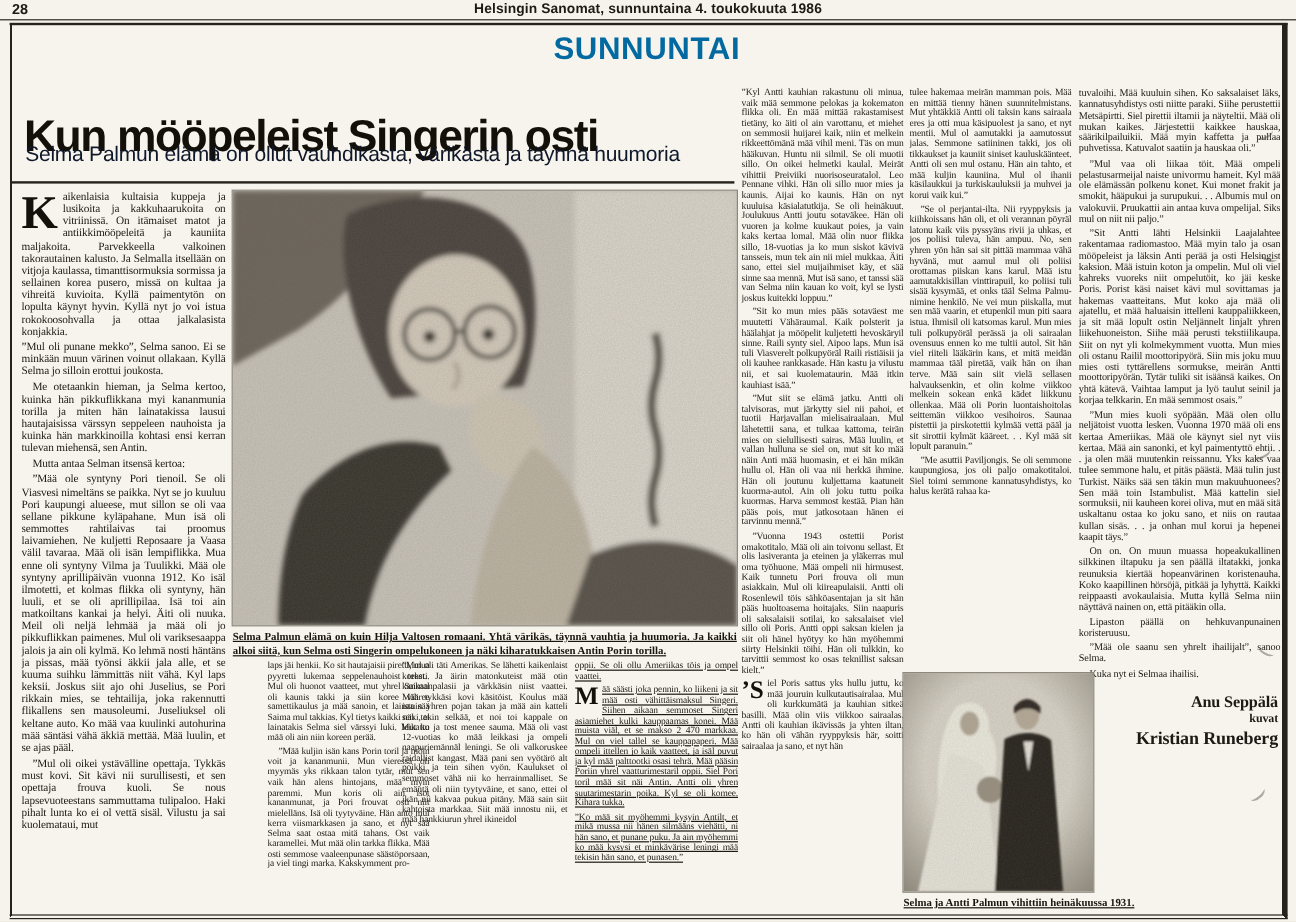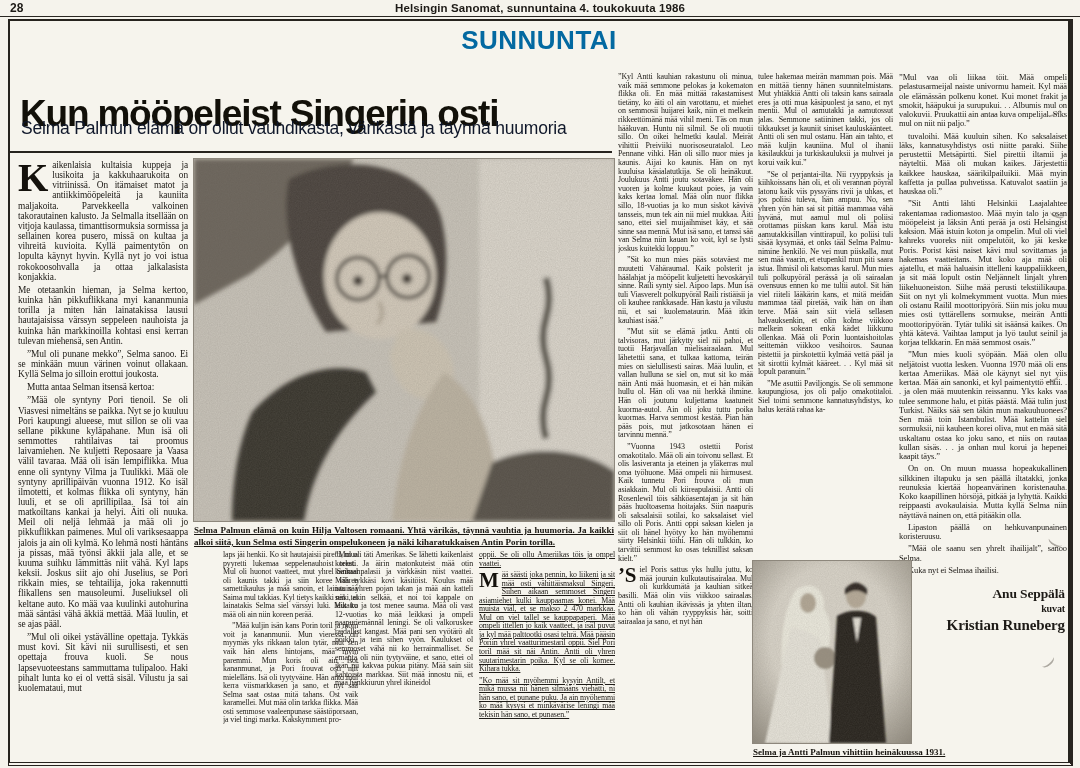--- a/index.html
+++ b/index.html
@@ -71,22 +71,22 @@
 
     <div class="section-banner">SUNNUNTAI</div>
 
     <h1 class="headline">Kun mööpeleist Singerin osti</h1>
     <div class="subheadline">Selma Palmun elämä on ollut vauhdikasta, värikästä ja täynnä huumoria</div>
     <div class="headrule"></div>
 
     <div class="coltext c1">
       <p class="lead-para"><span class="dropcap dc-xl">K</span><span>aikenlaisia kultaisia kuppeja ja lusikoita ja kakkuhaarukoita on vitriinissä. On itämaiset matot ja antiikkimööpeleitä ja kauniita maljakoita. Parvekkeella valkoinen takorautainen kalusto. Ja Selmalla itsellään on vitjoja kaulassa, timanttisormuksia sormissa ja sellainen korea pusero, missä on kultaa ja vihreitä kuvioita. Kyllä paimentytön on lopulta käynyt hyvin. Kyllä nyt jo voi istua rokokoosohvalla ja ottaa jalkalasista konjakkia.</span></p>
       <div>
+          <p class="para">”Mul oli punane mekko”, Selma sanoo. Ei se minkään muun värinen voinut ollakaan. Kyllä Selma jo silloin erottui joukosta.</p>
           <p class="para">Me otetaankin hieman, ja Selma kertoo, kuinka hän pikkuflikkana myi kananmunia torilla ja miten hän lainatakissa lausui hautajaisissa värssyn seppeleen nauhoista ja kuinka hän markkinoilla kohtasi ensi kerran tulevan miehensä, sen Antin.</p>
-          <p class="para">”Mul oli punane mekko”, Selma sanoo. Ei se minkään muun värinen voinut ollakaan. Kyllä Selma jo silloin erottui joukosta.</p>
           <p class="para">Mutta antaa Selman itsensä kertoa:</p>
           <p class="para">”Mää ole syntyny Pori tienoil. Se oli Viasvesi nimeltäns se paikka. Nyt se jo kuuluu Pori kaupungi alueese, mut sillon se oli vaa sellane pikkune kyläpahane. Mun isä oli semmottes rahtilaivas tai proomus laivamiehen. Ne kuljetti Reposaare ja Vaasa välil tavaraa. Mää oli isän lempiflikka. Mua enne oli syntyny Vilma ja Tuulikki. Mää ole syntyny aprillipäivän vuonna 1912. Ko isäl ilmotetti, et kolmas flikka oli syntyny, hän luuli, et se oli aprillipilaa. Isä toi ain matkoiltans kankai ja helyi. Äiti oli nuuka. Meil oli neljä lehmää ja mää oli jo pikkuflikkan paimenes. Mul oli variksesaappa jalois ja ain oli kylmä. Ko lehmä nosti häntäns ja pissas, mää työnsi äkkii jala alle, et se kuuma suihku lämmittäs niit vähä. Kyl laps keksii. Joskus siit ajo ohi Juselius, se Pori rikkain mies, se tehtailija, joka rakennutti flikallens sen mausoleumi. Juseliuksel oli keltane auto. Ko mää vaa kuulinki autohurina mää säntäsi vähä äkkiä mettää. Mää luulin, et se ajas pääl.</p>
           <p class="para">”Mul oli oikei ystävälline opettaja. Tykkäs must kovi. Sit kävi nii surullisesti, et sen opettaja frouva kuoli. Se nous lapsevuoteestans sammuttama tulipaloo. Haki pihalt lunta ko ei ol vettä sisäl. Vilustu ja sai kuolemataui, mut</p>
         </div>
     </div>
 
     <figure class="photo photo-main" style="margin:0;">
       <svg viewBox="0 0 420 360" preserveAspectRatio="none">
         <defs>
           <filter id="grain">
@@ -152,22 +152,22 @@
     <div class="coltext c6">
       <div>
           <p class="para">tulee hakemaa meirän mamman pois. Mää en mittää tienny hänen suunnitelmistans. Mut yhtäkkiä Antti oli taksin kans sairaala eres ja otti mua käsipuolest ja sano, et nyt mentii. Mul ol aamutakki ja aamutossut jalas. Semmone satiininen takki, jos oli tikkaukset ja kauniit siniset kauluskäänteet. Antti oli sen mul ostanu. Hän ain tahto, et mää kuljin kauniina. Mul ol ihanii käsilaukkui ja turkiskauluksii ja muhvei ja korui vaik kui.”</p>
           <p class="para">”Se ol perjantai-ilta. Nii ryyppyksis ja kiihkoissans hän oli, et oli verannan pöyräl latonu kaik viis pyssyäns rivii ja uhkas, et jos poliisi tuleva, hän ampuu. No, sen yhren yön hän sai sit pittää mammaa vähä hyvänä, mut aamul mul oli poliisi orottamas piiskan kans karul. Mää istu aamutakkisillan vinttirapuil, ko poliisi tuli sisää kysymää, et onks tääl Selma Palmu-nimine henkilö. Ne vei mun piiskalla, mut sen mää vaarin, et etupenkil mun piti saara istua. Ihmisil oli katsomas karul. Mun mies tuli polkupyöräl perässä ja oli sairaalan ovensuus ennen ko me tultii autol. Sit hän viel riiteli lääkärin kans, et mitä meidän mammaa tääl piretää, vaik hän on ihan terve. Mää sain siit vielä sellasen halvauksenkin, et olin kolme viikkoo melkein sokean enkä kädet liikkunu ollenkaa. Mää oli Porin luontaishoitolas seittemän viikkoo vesihoiros. Saunaa pistettii ja pirskotettii kylmää vettä pääl ja sit sirottii kylmät kääreet. . . Kyl mää sit lopult paranuin.”</p>
           <p class="para">”Me asuttii Paviljongis. Se oli semmone kaupungiosa, jos oli paljo omakotitaloi. Siel toimi semmone kannatusyhdistys, ko halus kerätä rahaa ka-</p>
         </div>
     </div>
 
     <div class="coltext c7">
       <div>
+          <p class="para">tuvaloihi. Mää kuuluin sihen. Ko saksalaiset läks, kannatusyhdistys osti niitte paraki. Siihe perustettii Metsäpirtti. Siel pirettii iltamii ja näyteltii. Mää oli mukan kaikes. Järjestettii kaikkee hauskaa, säärikilpailuikii. Mää myin kaffetta ja pullaa puhvetissa. Katuvalot saatiin ja hauskaa oli.”</p>
           <p class="para">”Mul vaa oli liikaa töit. Mää ompeli pelastusarmeijal naiste univormu hameit. Kyl mää ole elämässän polkenu konet. Kui monet frakit ja smokit, hääpukui ja surupukui. . . Albumis mul on valokuvii. Pruukattii ain antaa kuva ompelijal. Siks mul on niit nii paljo.”</p>
-          <p class="para">tuvaloihi. Mää kuuluin sihen. Ko saksalaiset läks, kannatusyhdistys osti niitte paraki. Siihe perustettii Metsäpirtti. Siel pirettii iltamii ja näyteltii. Mää oli mukan kaikes. Järjestettii kaikkee hauskaa, säärikilpailuikii. Mää myin kaffetta ja pullaa puhvetissa. Katuvalot saatiin ja hauskaa oli.”</p>
           <p class="para">”Sit Antti lähti Helsinkii Laajalahtee rakentamaa radiomastoo. Mää myin talo ja osan mööpeleist ja läksin Anti perää ja osti Helsingist kaksion. Mää istuin koton ja ompelin. Mul oli viel kahreks vuoreks niit ompelutöit, ko jäi keske Poris. Porist käsi naiset kävi mul sovittamas ja hakemas vaatteitans. Mut koko aja mää oli ajatellu, et mää haluaisin ittelleni kauppaliikkeen, ja sit mää lopult ostin Neljännelt linjalt yhren liikehuoneiston. Siihe mää perusti tekstiilikaupa. Siit on nyt yli kolmekymment vuotta. Mun mies oli ostanu Railil moottoripyörä. Siin mis joku muu mies osti tyttärellens sormukse, meirän Antti moottoripyörän. Tytär tuliki sit isäänsä kaikes. On yhtä kätevä. Vaihtaa lamput ja lyö taulut seinil ja korjaa telkkarin. En mää semmost osais.”</p>
           <p class="para">”Mun mies kuoli syöpään. Mää olen ollu neljätoist vuotta lesken. Vuonna 1970 mää oli ens kertaa Ameriikas. Mää ole käynyt siel nyt viis kertaa. Mää ain sanonki, et kyl paimentyttö ehtii. . . ja olen mää muutenkin reissannu. Yks kaks vaa tulee semmone halu, et pitäs päästä. Mää tulin just Turkist. Näiks sää sen täkin mun makuuhuonees? Sen mää toin Istambulist. Mää kattelin siel sormuksii, nii kauheen korei oliva, mut en mää sitä uskaltanu ostaa ko joku sano, et niis on rautaa kullan sisäs. . . ja onhan mul korui ja hepenei kaapit täys.”</p>
           <p class="para">On on. On muun muassa hopeakukallinen silkkinen iltapuku ja sen päällä iltatakki, jonka reunuksia kiertää hopeanvärinen koristenauha. Koko kaapillinen hörsöjä, pitkää ja lyhyttä. Kaikki reippaasti avokaulaisia. Mutta kyllä Selma niin näyttävä nainen on, että pitääkin olla.</p>
           <p class="para">Lipaston päällä on hehkuvanpunainen koristeruusu.</p>
           <p class="para">”Mää ole saanu sen yhrelt ihailijalt”, sanoo Selma.</p>
           <p class="para">Kuka nyt ei Selmaa ihailisi.</p>
         </div>
       <div class="credits">
         <div class="credit-author">Anu Seppälä</div>
         <div class="credit-label">kuvat</div>

